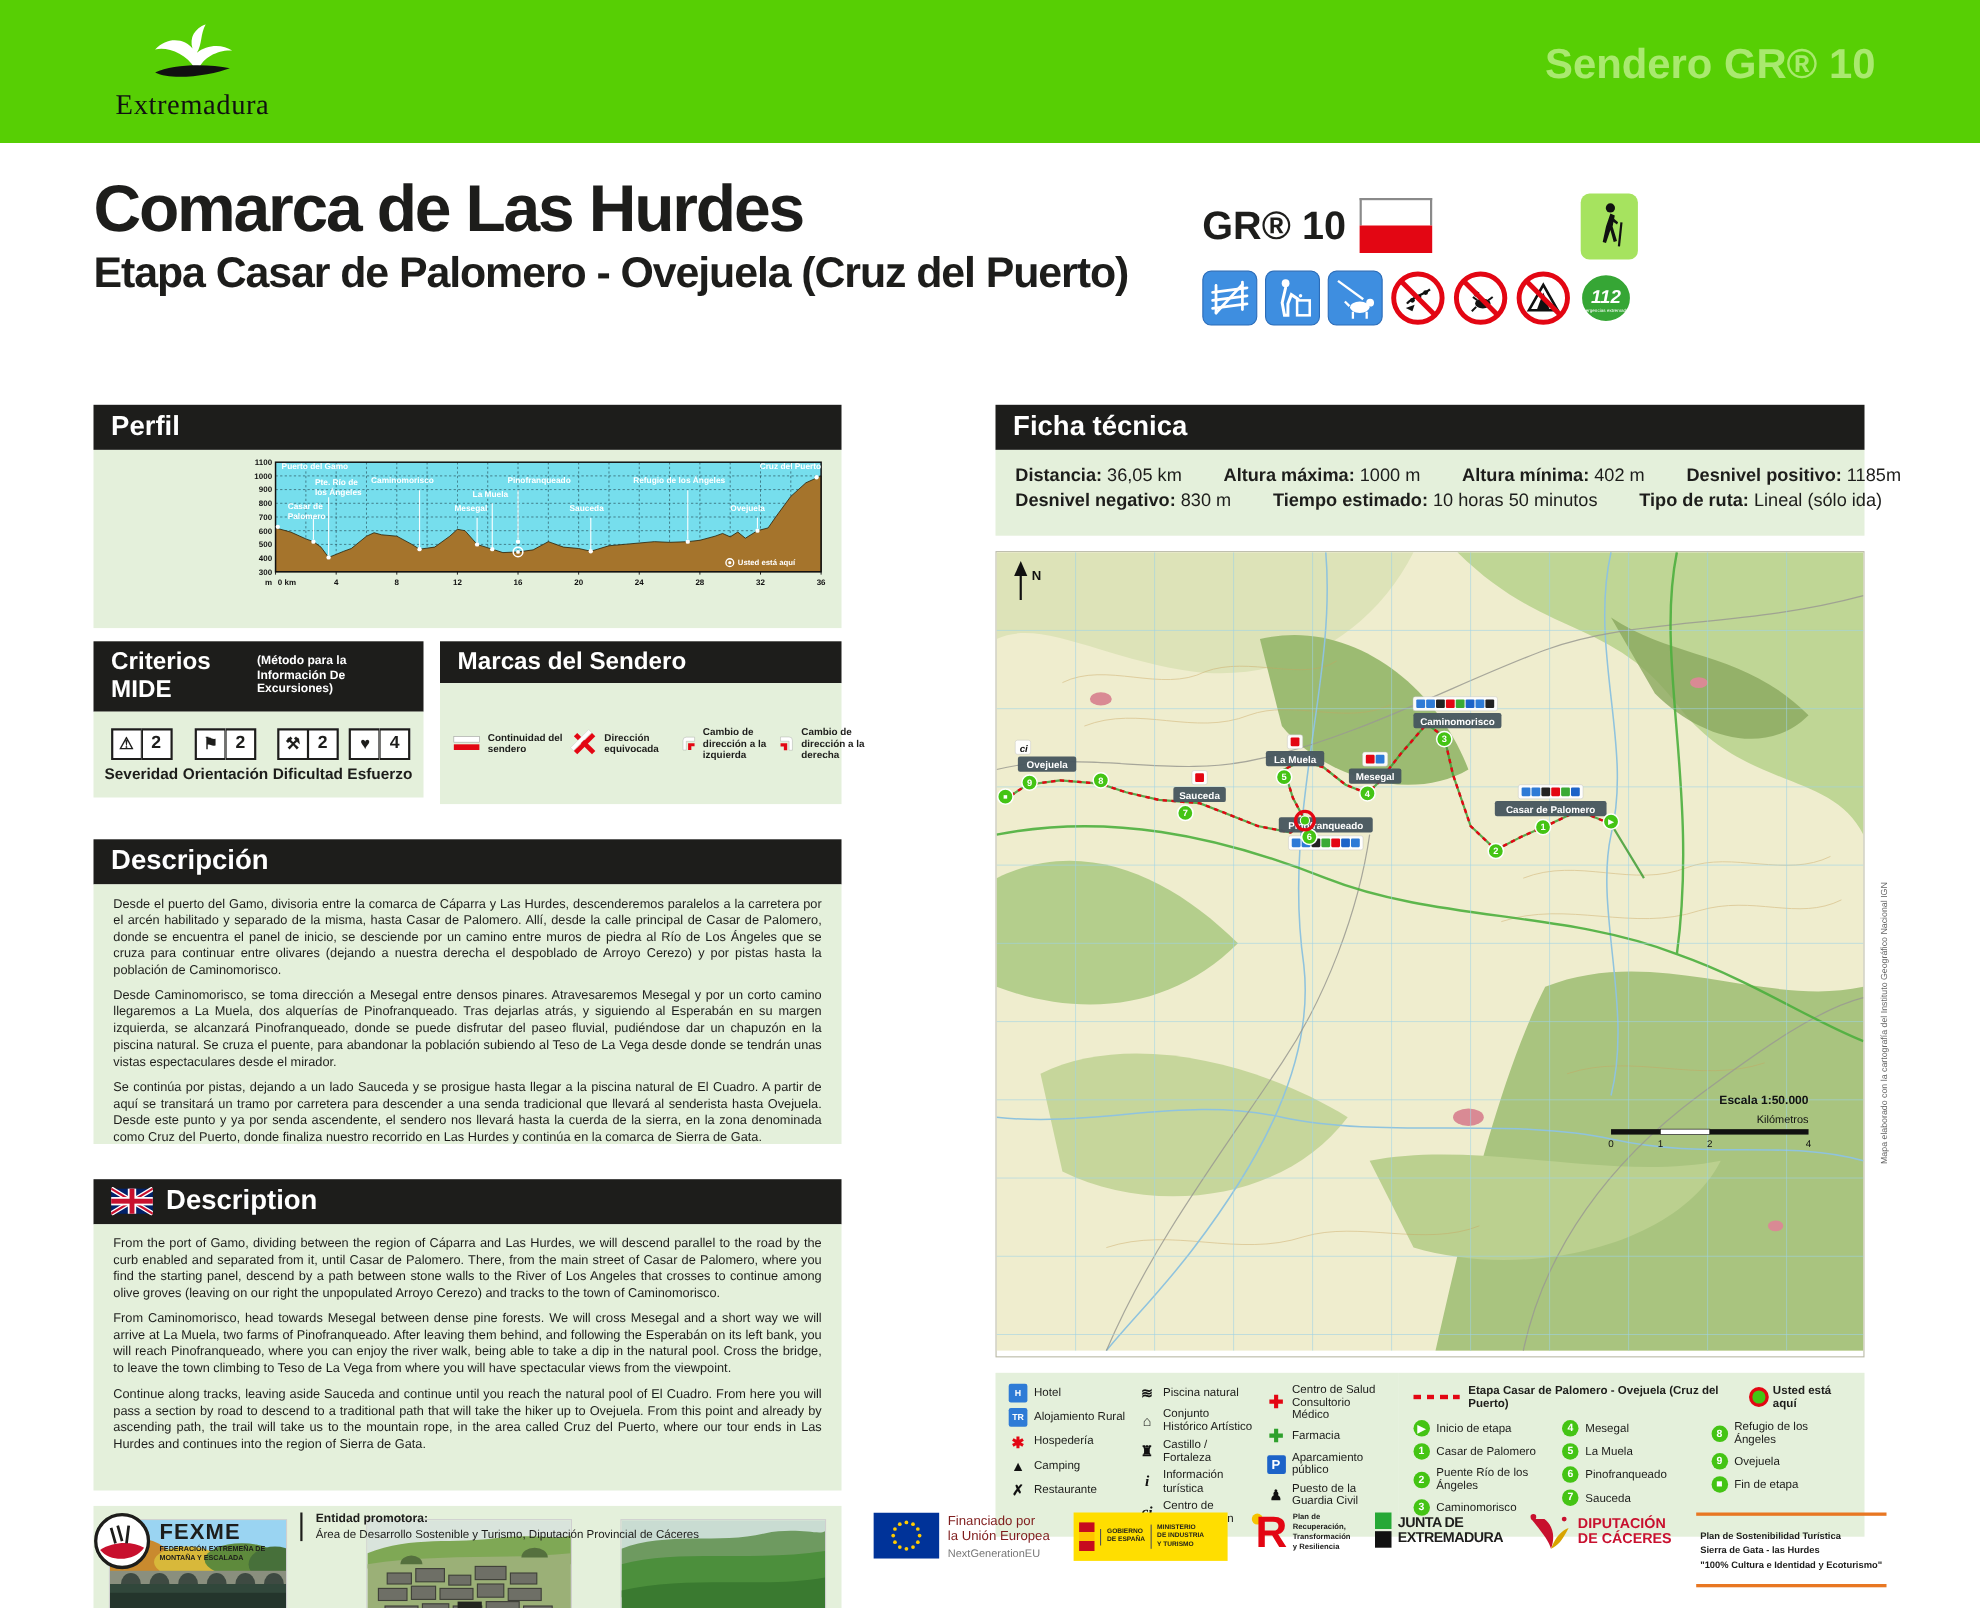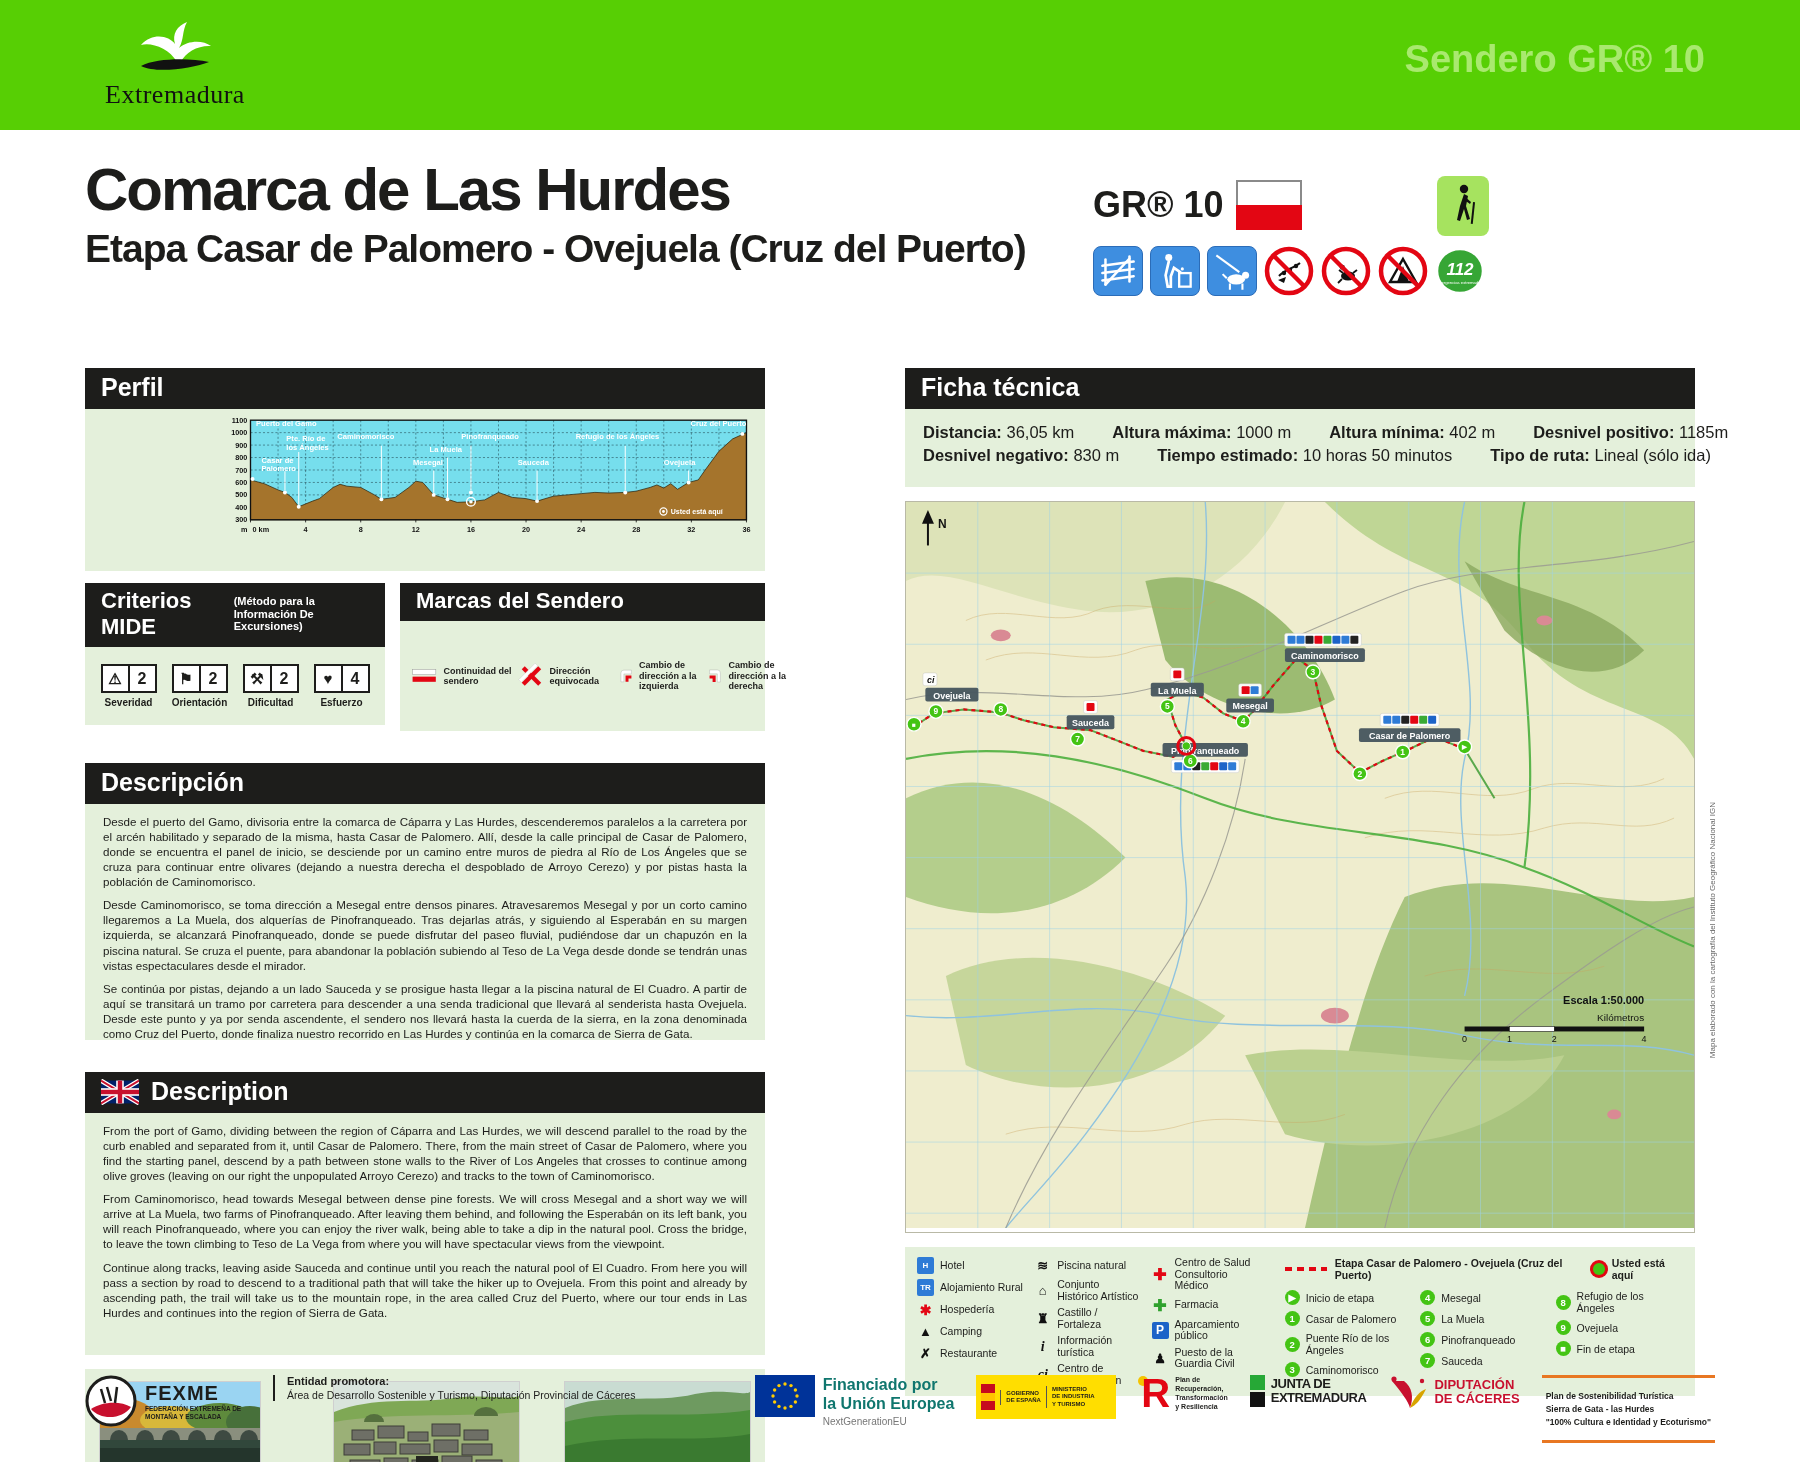--- a/index.html
+++ b/index.html
@@ -28,21 +28,21 @@
   .hd .note{font-size:11px;font-weight:bold;line-height:1.15;width:170px}
   .box{background:#E4F0DB}
   .perfil-box{height:150px;padding:6px 0 6px 130px}
   .two-row{display:flex;gap:15px;margin-top:12px}
   .mide-w{width:300px}.marcas-w{width:365px;flex:1}
   .mide-box{height:78px;display:flex;align-items:center;justify-content:space-around;padding:0 8px}
   .mide-item{text-align:center}
   .mide-cells{display:flex;justify-content:center}
   .mide-icon,.mide-val{width:25px;height:25px;border:2px solid #1d1d1b;background:#fff;display:flex;align-items:center;justify-content:center;font-size:15px;font-weight:bold}
   .mide-icon{border-right-width:1px}.mide-val{border-left-width:1px;font-size:16px}
-  .mide-label{font-size:10px;font-weight:bold;margin-top:4px}
+  .mide-label{font-size:14px;font-weight:bold;margin-top:4px}
   .marcas-box{height:78px;display:flex;align-items:center;gap:6px;padding:16px 10px}
   .marca{display:flex;align-items:center;gap:5px;flex:1}
   .marca-lb{font-size:9px;font-weight:bold;line-height:1.15}
   .desc-hd{margin-top:32px}
   .desc-box{padding:10px 18px;font-size:11.6px;line-height:1.3;text-align:justify;height:216px;overflow:hidden}
   .desc-box p{margin:0 0 8px 0}
   .en-box{height:222px}
   .ukflag{width:38px;height:26px;flex:none}
   .photos-box{margin-top:14px;padding:12px 14px 10px;display:flex;justify-content:space-between}
   .photo-item .ph{display:block;border:1px solid #cfcfcf}
@@ -82,21 +82,21 @@
   
   .footer{position:absolute;left:85px;top:1375px;right:85px;height:80px;display:flex;align-items:flex-start}
   .fexme{display:flex;align-items:center;gap:8px}
   .fexme-txt .f1{font-size:20px;font-weight:bold;letter-spacing:1px}
   .fexme-txt .f2{font-size:6.5px;font-weight:bold;line-height:1.2}
   .promoter{border-left:2px solid #1d1d1b;margin-left:18px;padding-left:12px}
   .promoter .p1{font-size:11px;font-weight:bold}
   .promoter .p2{font-size:10.5px;margin-top:2px}
   .logos{display:flex;align-items:flex-start;gap:22px;margin-left:auto}
   .eu{display:flex;gap:8px}
-  .eu-txt .e1{font-size:16px;font-weight:bold;color:#0f766e;line-height:1.2}
+  .eu-txt .e1{font-size:12px;font-weight:normal;color:#7f1d1d;line-height:1.2}
   .eu-txt .e2{font-size:10px;color:#777;margin-top:3px}
   .gob{width:130px;height:44px;background:#FFDE00;display:flex;align-items:center;gap:5px;padding:0 5px}
   .gob .crest{width:14px;height:26px;background:linear-gradient(#C60B1E 33%,#FFC400 33% 66%,#C60B1E 66%)}
   .gob .gt{font-size:6px;font-weight:bold;line-height:1.25;border-left:1px solid #555;padding-left:5px}
   .tr-logo{display:flex;align-items:center;gap:5px}
   .tr-r{font-size:40px;font-weight:bold;color:#E30613;line-height:.9}
   .tr-dot{width:10px;height:10px;border-radius:50%;background:#F5C400;margin-right:-12px;margin-top:-24px}
   .tr-txt{font-size:7px;font-weight:bold;line-height:1.3}
   .junta{display:flex;align-items:center;gap:6px}
   .junta-sq{display:flex;flex-direction:column;gap:2px}

